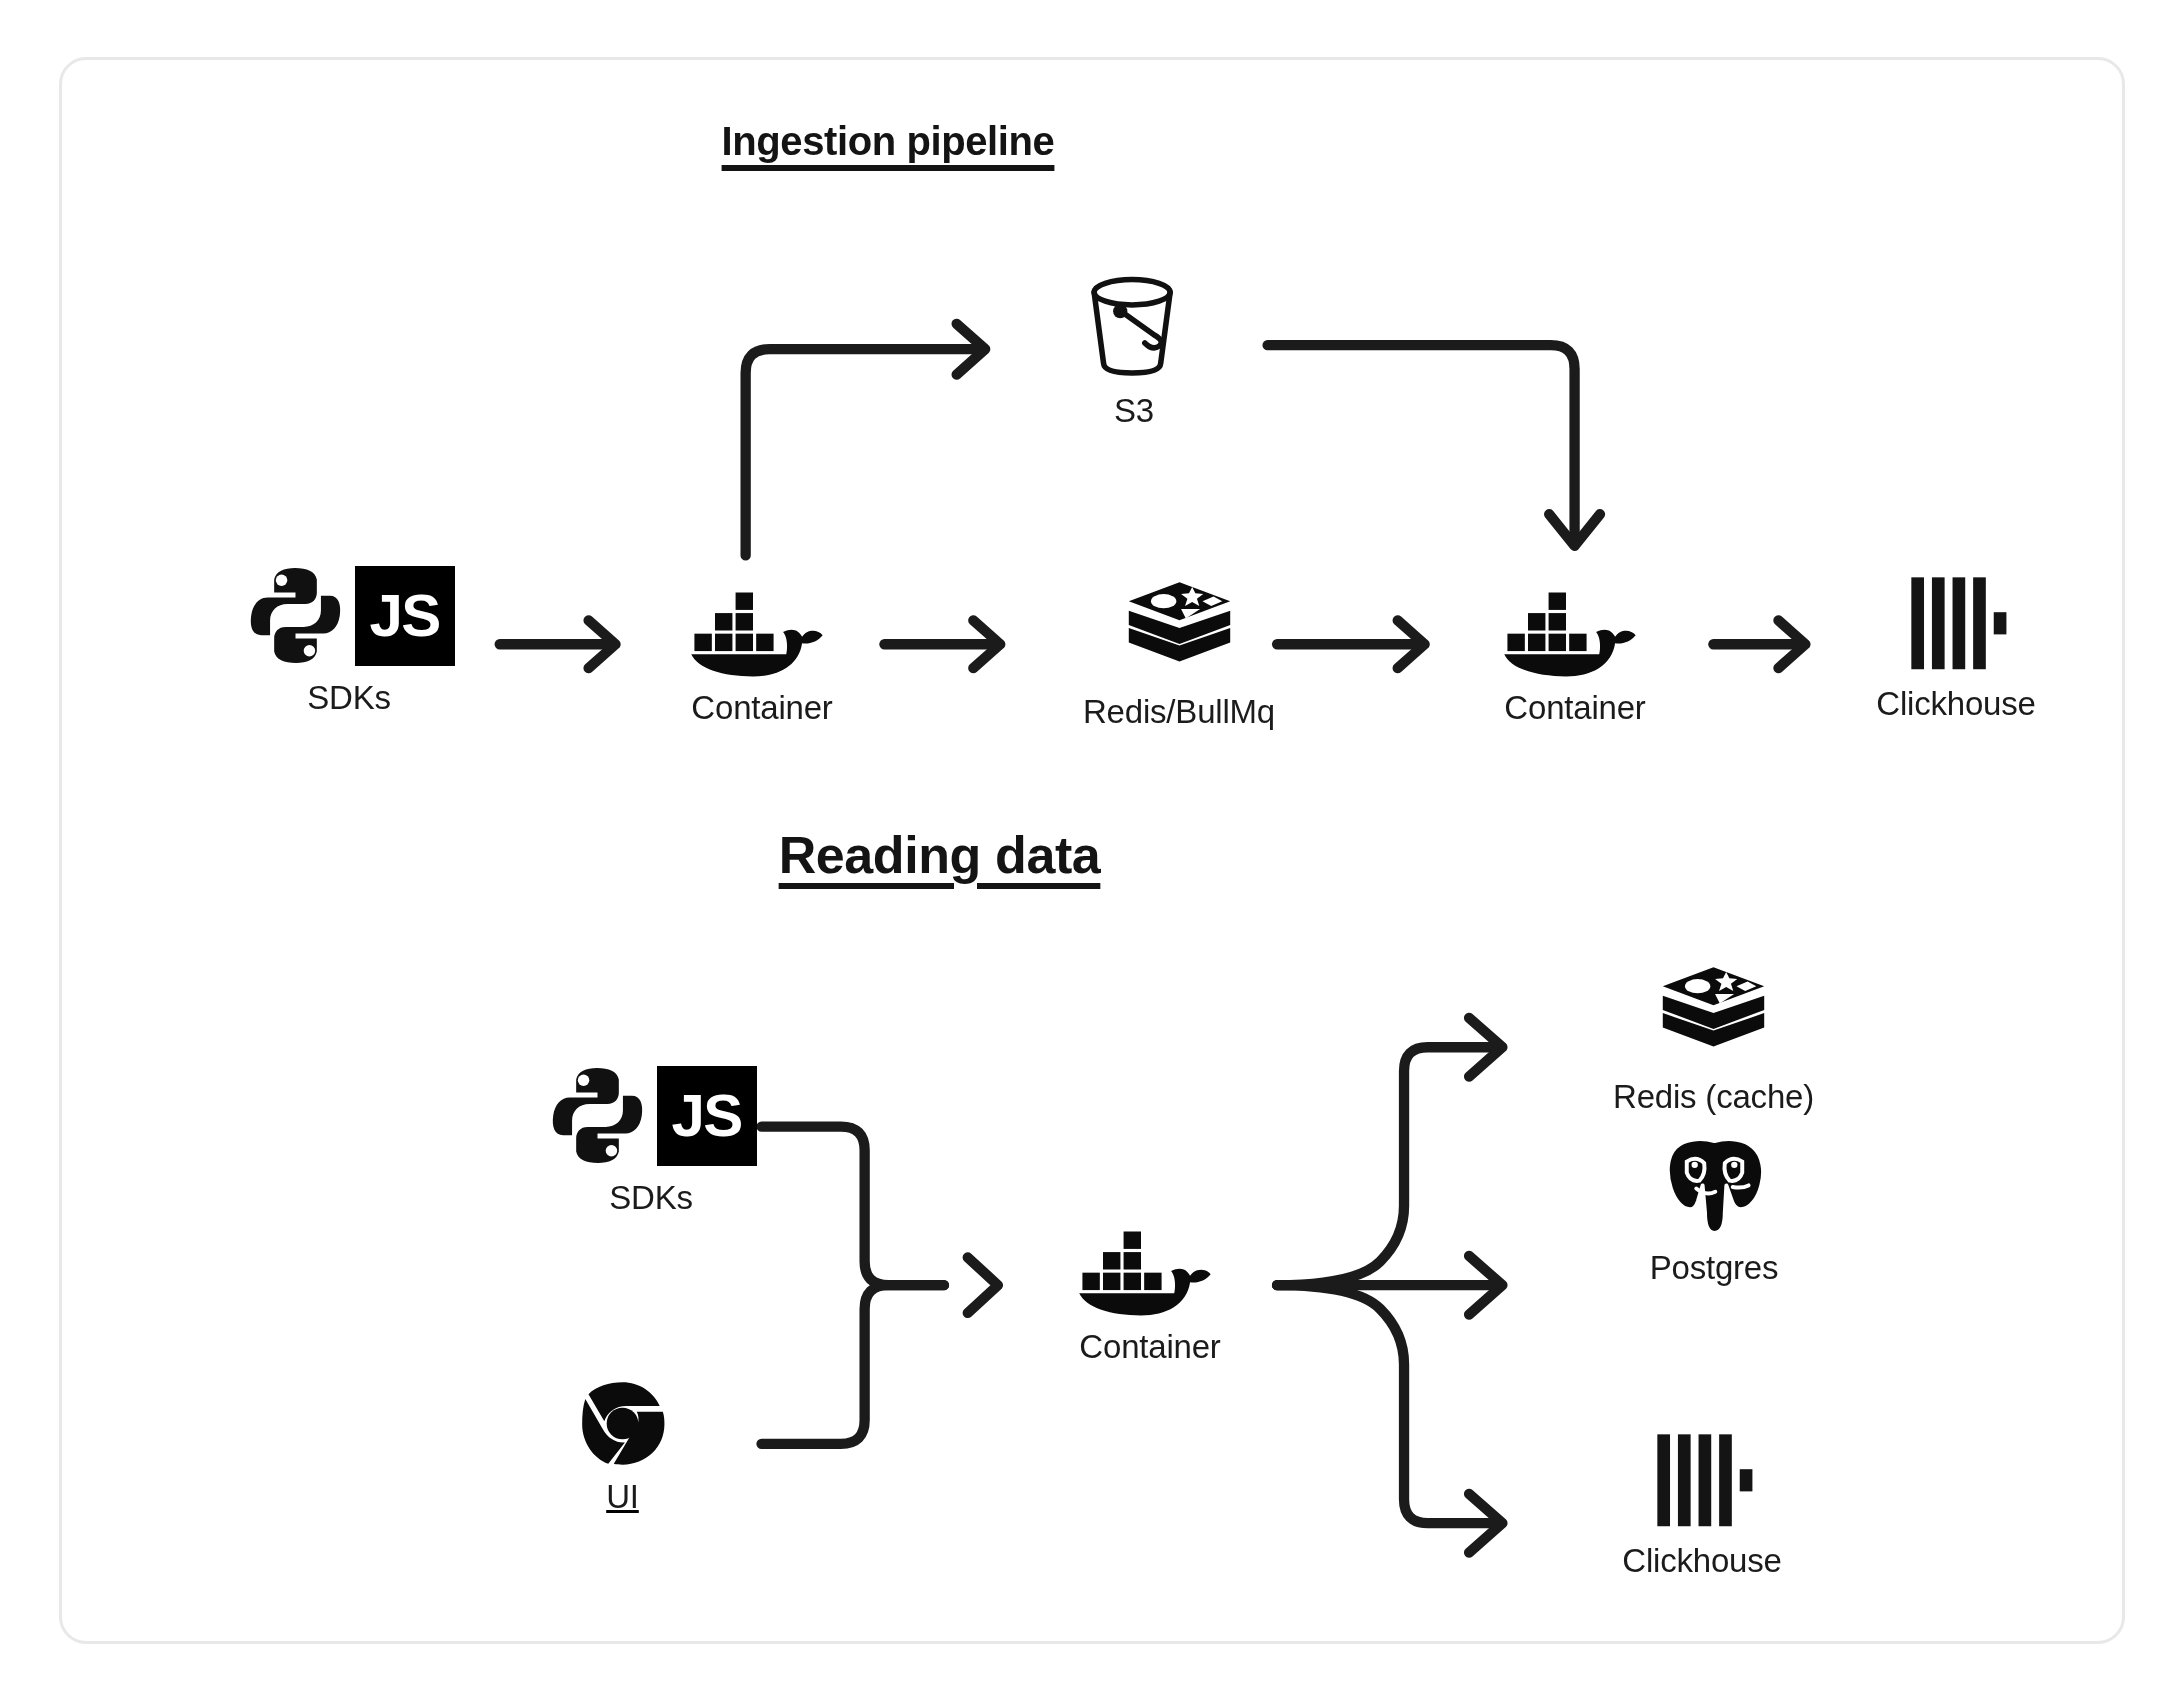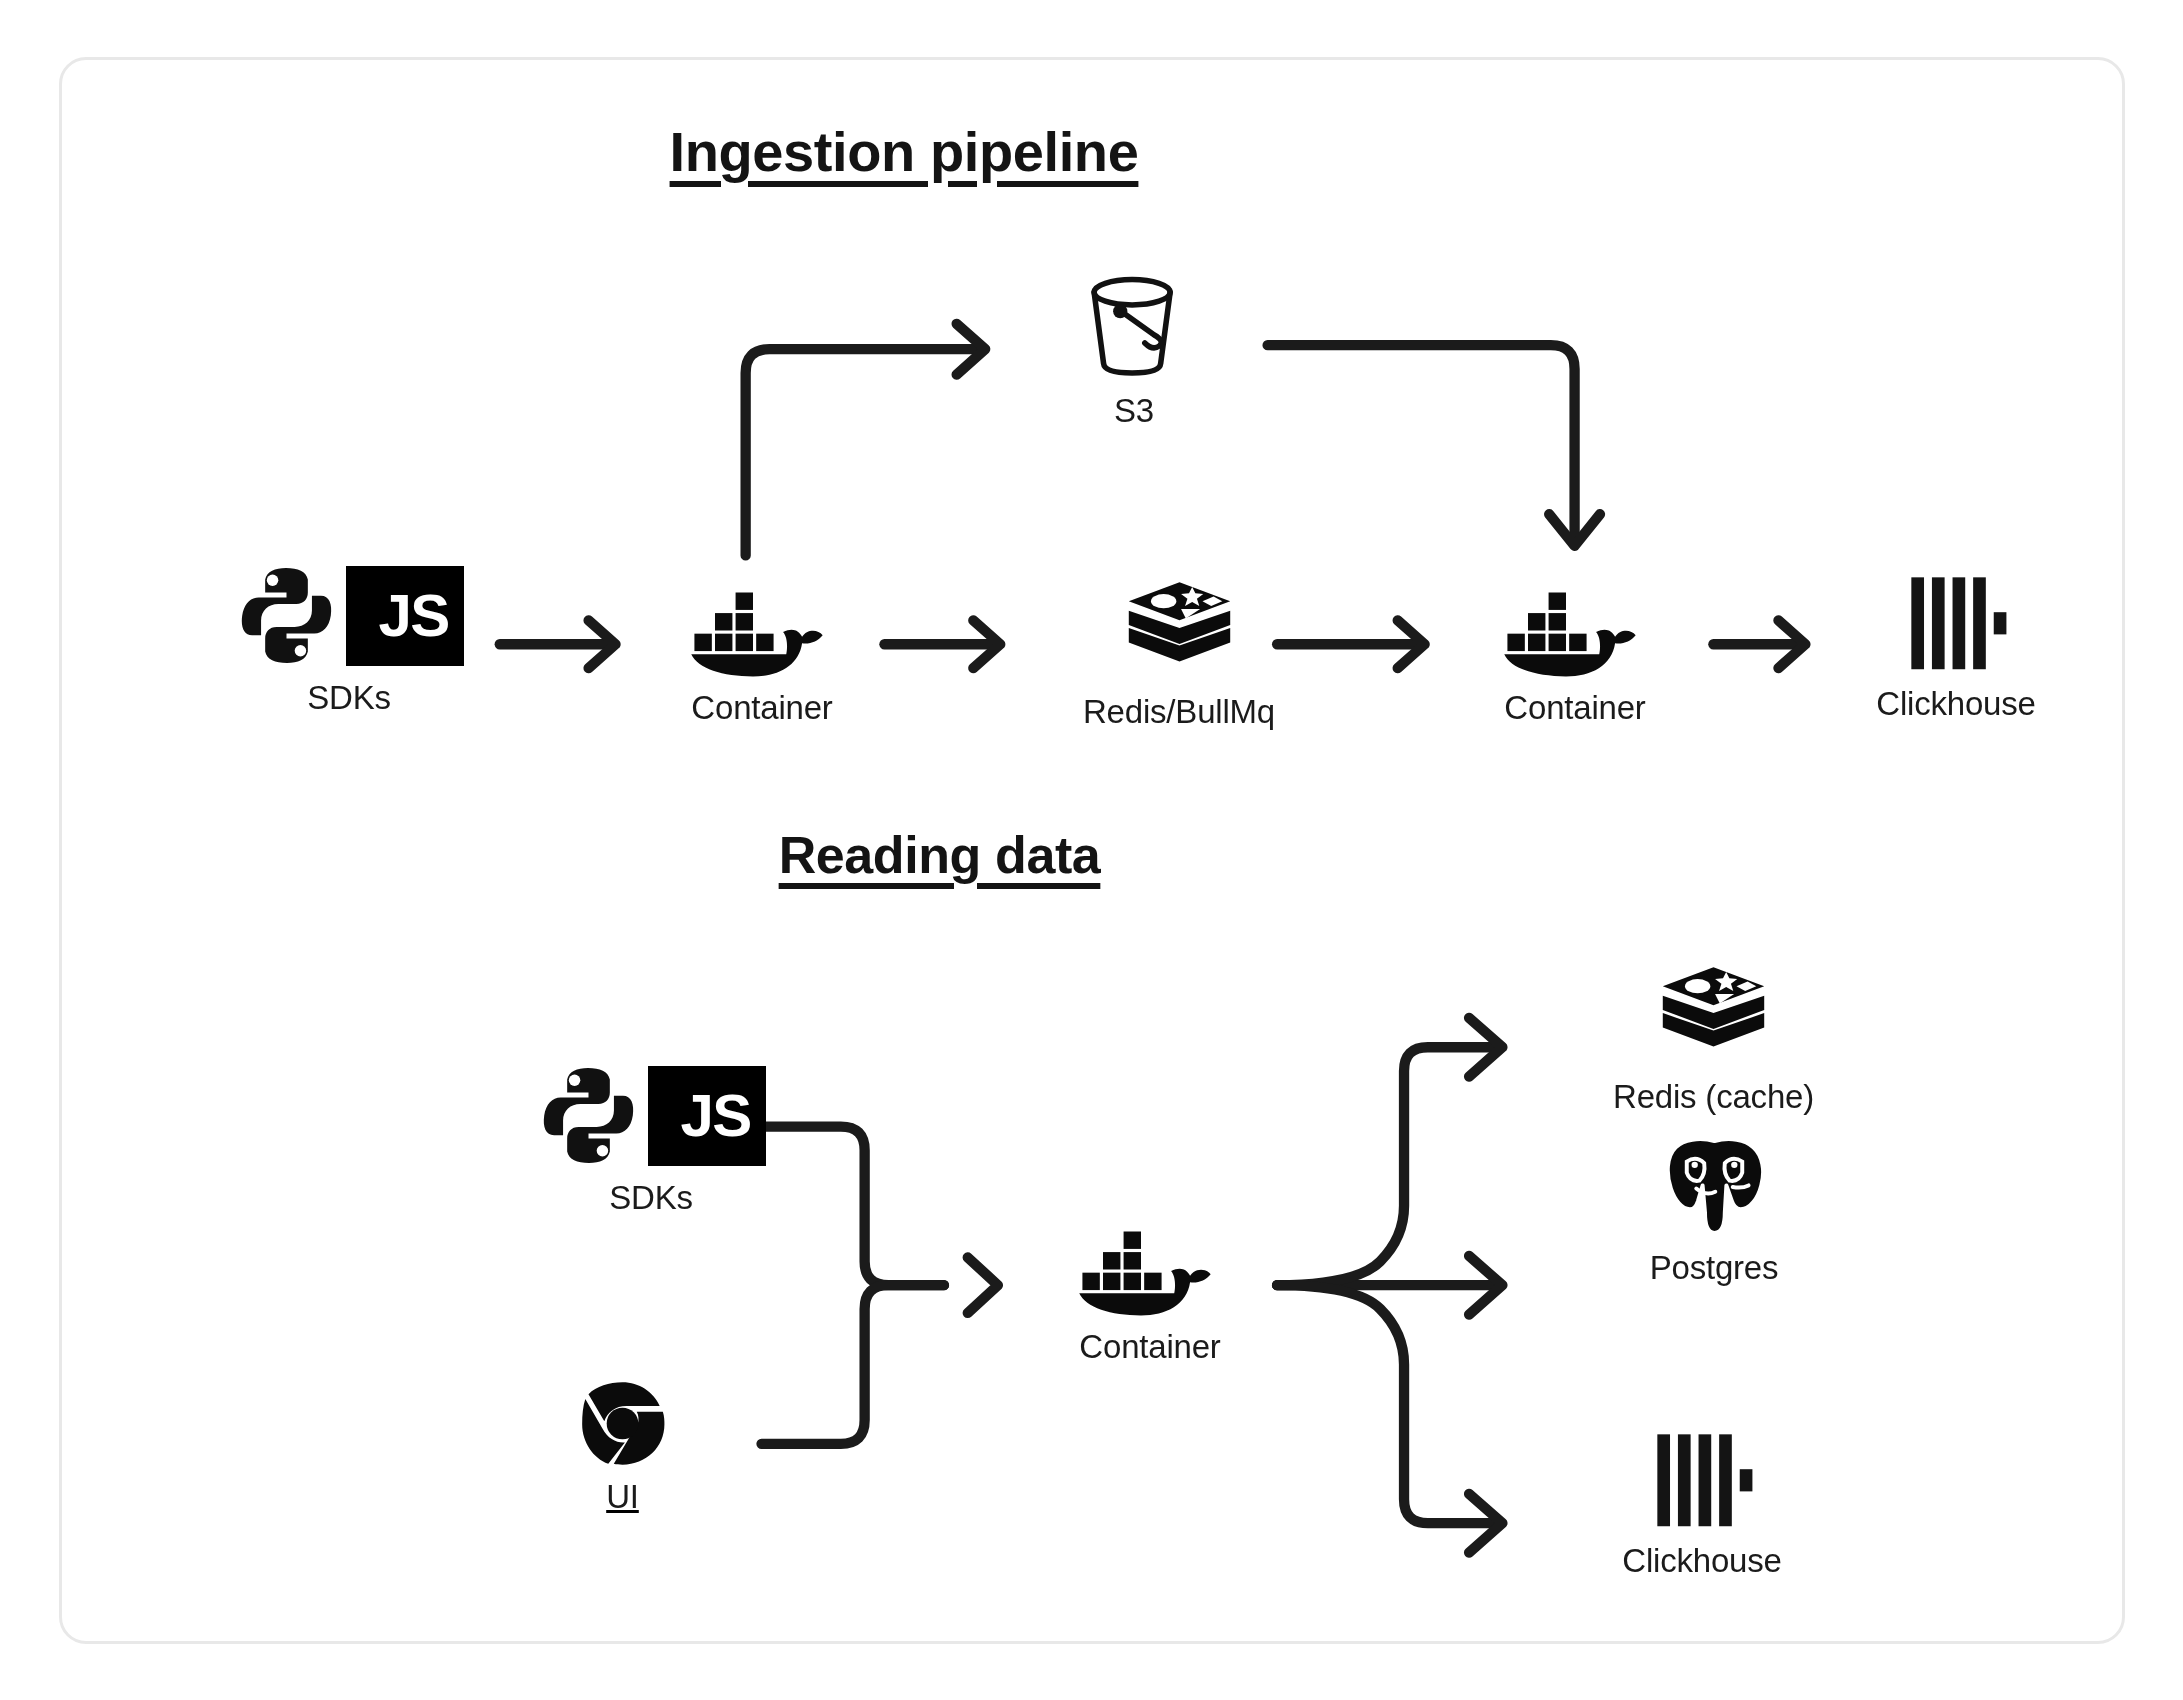--- a/index.html
+++ b/index.html
@@ -31,24 +31,24 @@
     text-align: center;
     font-weight: bold;
     color: #141414;
     letter-spacing: -0.4px;
     white-space: nowrap;
     text-decoration: underline;
     text-decoration-thickness: 5.6px;
     text-underline-offset: 9.5px;
   }
   #title-ingestion {
-    left: 16px;
+    left: 0;
     width: 1776px;
     top: 119px;
-    font-size: 56px;
+    font-size: 40px;
   }
   #title-reading {
     left: 0;
     width: 1879px;
     top: 825px;
     font-size: 52px;
   }
   .node {
     position: absolute;
     display: flex;
@@ -77,21 +77,20 @@
     height: 1701px;
     pointer-events: none;
   }
   .jsbox {
     background: #000000;
     display: flex;
     align-items: center;
     justify-content: center;
     color: #ffffff;
     font-weight: bold;
-    padding-left: 18px;
   }
 </style>
 </head>
 <body>
 
 <div id="root">
   <div class="card"></div>
 
   <div class="section-title" id="title-ingestion">Ingestion pipeline</div>
 

